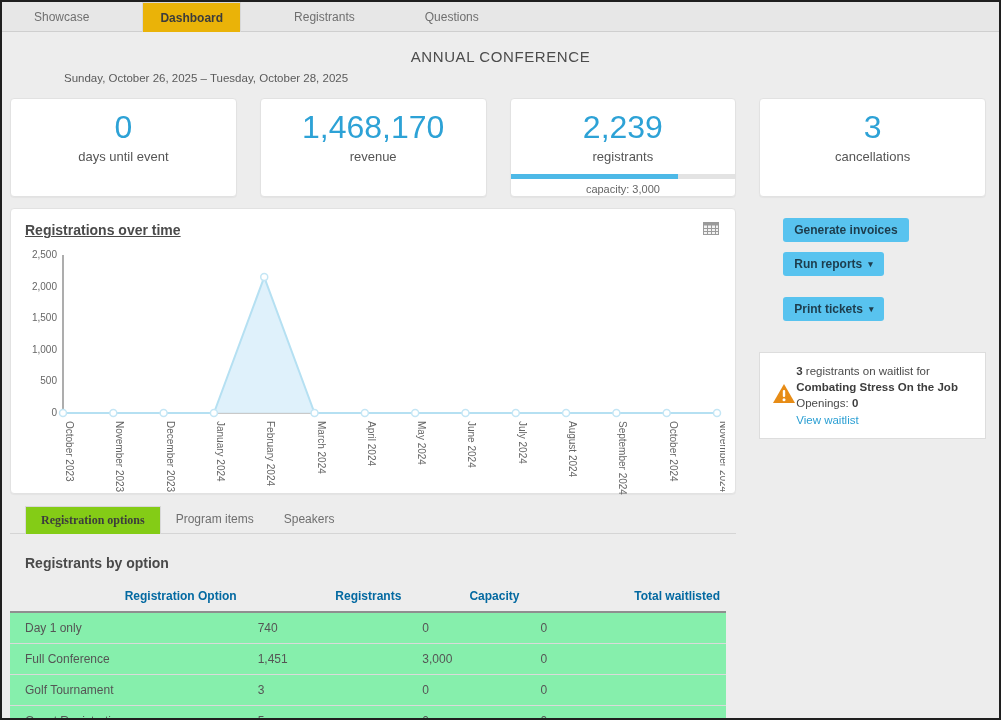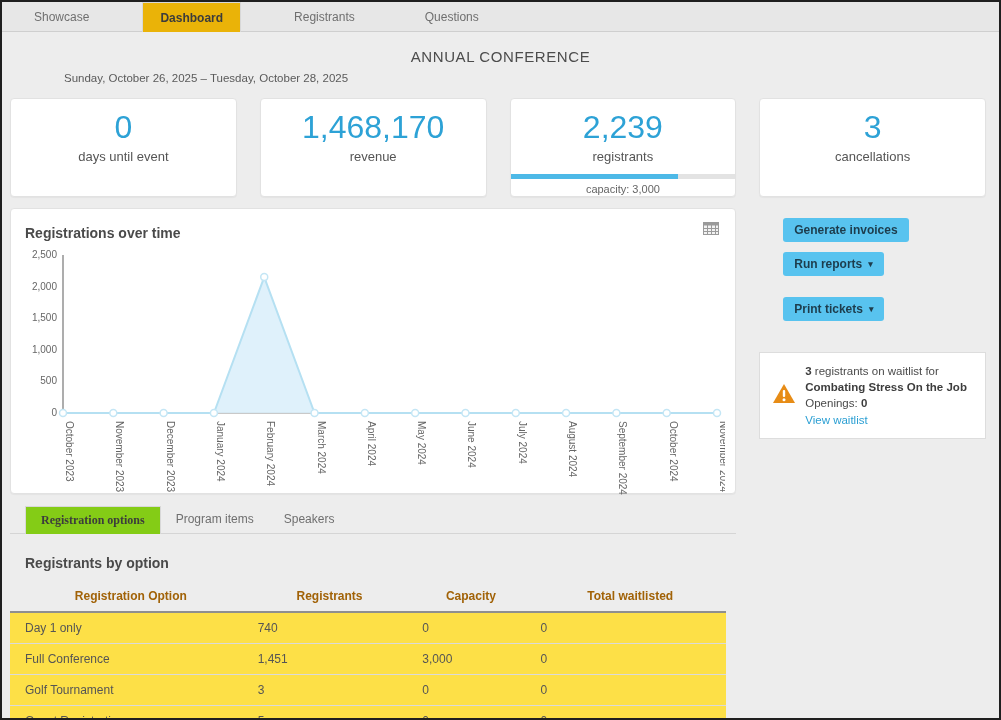--- a/index.html
+++ b/index.html
@@ -65,21 +65,21 @@
   .stat-label { font-size: 13px; color: #555; margin-top: 3px; }
   .capacity-bar { height: 5px; background: #e3e3e3; margin-top: 10px; }
   .capacity-fill { height: 100%; background: #4db9e7; }
   .capacity-note { font-size: 11px; color: #666; margin-top: 4px; }
   
   .chart-panel {
     grid-column: 1 / 4;
     height: 286px;
     padding: 10px 14px;
   }
-  .chart-head { display: flex; justify-content: space-between; align-items: flex-end; }
+  .chart-head { display: flex; justify-content: space-between; align-items: center; text-decoration: underline; }
   .chart-title { font-size: 14px; font-weight: 600; color: #4a4a4a; }
   .grid-icon-btn { cursor: pointer; padding: 2px; }
   .chart-svg { display: block; margin-top: 6px; }
   .ytick, .xtick { font-size: 10px; fill: #666; font-family: "Liberation Sans", sans-serif; }
   .axis  { stroke: #adadad; stroke-width: 2; }
   .axis2 { stroke: #c9c9c9; stroke-width: 2; }
   .area  { fill: #d9effa; opacity: .85; stroke: none; }
   .line  { fill: none; stroke: #b5e0f2; stroke-width: 2; }
   .dot   { fill: #ffffff; stroke: #c4e6f5; stroke-width: 1.5; }
   
@@ -100,21 +100,20 @@
   }
   .btn-row { margin-bottom: 10px; padding-left: 24px; }
   .btn-row.gap-lg { margin-top: 21px; }
   .caret { font-size: 9px; line-height: 1; }
   .alert-box {
     margin-top: 31px;
     background: #fff;
     border: 1px solid #ddd;
     padding: 10px 12px;
     display: flex;
-    gap: 9px;
     font-size: 11.5px;
     color: #4a4a4a;
     line-height: 1.4;
   }
   .alert-box b { color: #3d3d3d; }
   .alert-link { color: #2b9fd3; cursor: pointer; display: inline-block; margin-top: 1px; }
   .warn-ico { flex: 0 0 auto; align-self: center; }
   
   .bottom { grid-column: 1 / 4; }
   .subtabs {
@@ -139,30 +138,30 @@
     font-family: Liberation Serif, serif;
   }
   .section-heading {
     font-size: 14px;
     font-weight: 700;
     color: #4a4a4a;
     margin: 21px 0 10px 15px;
   }
   table.options { width: 716px; border-collapse: collapse; margin-left: 0; }
   table.options th {
-    text-align: center;
-    font-size: 12px;
-    color: #a16207;
+    text-align: right;
+    font-size: 12px;
+    color: #0369a1;
     padding: 8px 6px 8px 15px;
     border-bottom: 2px solid #8f8f8f;
   }
   table.options td {
     font-size: 12px;
     color: #555;
-    background: #fde047;
+    background: #86efac;
     padding: 8px 6px 8px 15px;
     border-bottom: 1px solid #dadada;
   }
   col.c1 { width: 32.5%; } col.c2 { width: 23%; } col.c3 { width: 16.5%; } col.c4 { width: 28%; }
 </style>
 </head>
 <body>
 
 <div class="tabbar">
   <div class="tab">Showcase</div>

